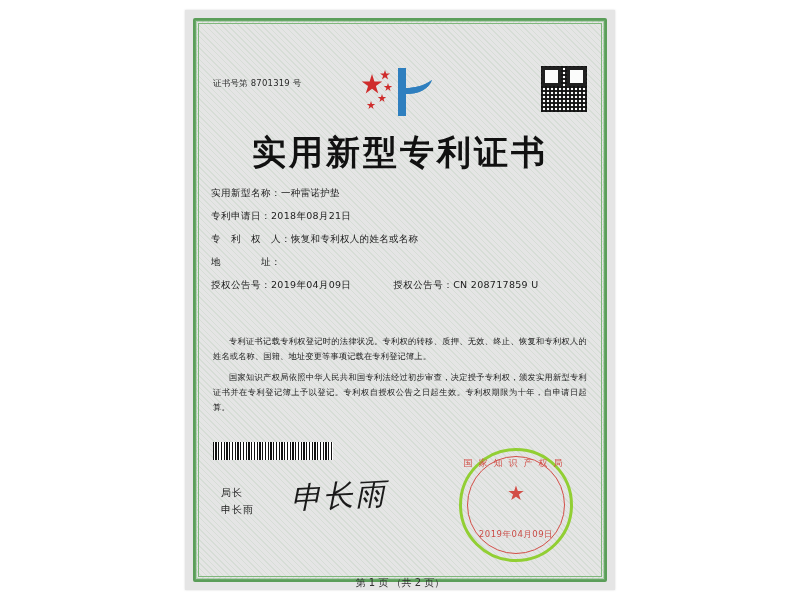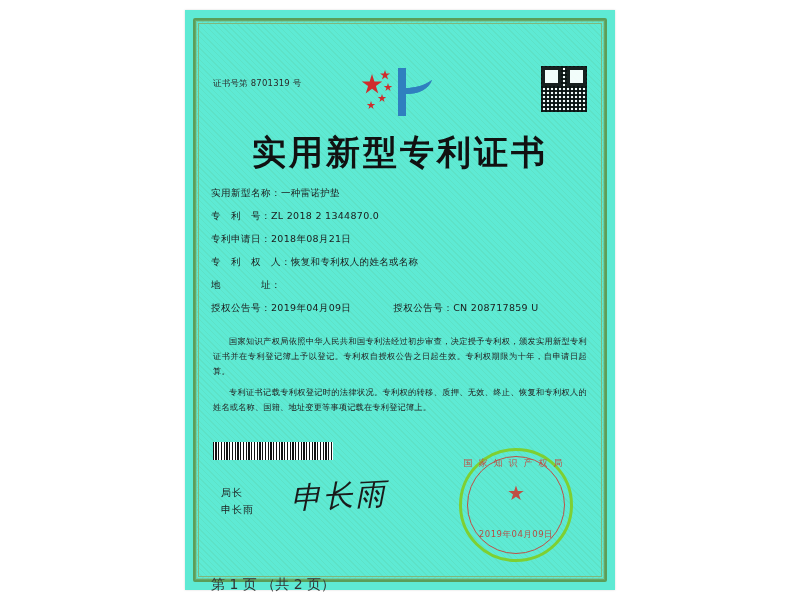--- a/index.html
+++ b/index.html
@@ -19,21 +19,21 @@
     overflow: hidden;
   }
 
   
   .sheet {
     position: absolute;
     left: 185px;
     top: 10px;
     width: 430px;
     height: 580px;
-    background: #5eead4;
+    background: #e5e5e5;
     box-shadow: 0 0 2px rgba(0,0,0,0.15);
   }
 
   
   .border-outer {
     position: absolute;
     left: 8px;
     top: 8px;
     right: 8px;
     bottom: 8px;
@@ -251,22 +251,22 @@
     font-size: 8.5px;
     color: #c6302a;
     letter-spacing: 0.5px;
   }
 
   
   .page-no {
     position: absolute;
     left: 0; right: 0;
     top: 542px;
-    text-align: left;
-    font-size: 14px;
+    text-align: center;
+    font-size: 10px;
     color: #333;
   }
   .footnote {
     position: absolute;
     left: 0; right: 0;
     top: 565px;
     text-align: center;
     font-size: 8.5px;
     color: #333;
     letter-spacing: 1px;
@@ -304,24 +304,20 @@
       <div class="title">实用新型专利证书</div>
 
       <div class="fields">
 
         <div class="field-row">
           <span class="f-label">实用新型名称：</span>
           <span class="f-value">一种雷诺护垫</span>
         </div>
 
 
-        <div class="field-row">
-          <span class="f-label">专　利　号：</span>
-          <span class="f-value">ZL 2018 2 1344870.0</span>
-        </div>
 
         <div class="field-row">
           <span class="f-label">专利申请日：</span>
           <span class="f-value">2018年08月21日</span>
         </div>
 
         <div class="field-row">
           <span class="f-label">专　利　权　人：</span>
           <span class="f-value">恢复和专利权人的姓名或名称</span>
         </div>
@@ -333,22 +329,22 @@
         <div class="row-double">
           <span class="f-label">授权公告号：</span>
           <span class="f-value">2019年04月09日</span>
           <span class="f-label seg2">授权公告号：</span>
           <span class="f-value">CN 208717859 U</span>
         </div>
 
       </div>
 
       <div class="para-block">
+        <div class="para">专利证书记载专利权登记时的法律状况。专利权的转移、质押、无效、终止、恢复和专利权人的姓名或名称、国籍、地址变更等事项记载在专利登记簿上。</div>
         <div class="para">国家知识产权局依照中华人民共和国专利法经过初步审查，决定授予专利权，颁发实用新型专利证书并在专利登记簿上予以登记。专利权自授权公告之日起生效。专利权期限为十年，自申请日起算。</div>
-        <div class="para">专利证书记载专利权登记时的法律状况。专利权的转移、质押、无效、终止、恢复和专利权人的姓名或名称、国籍、地址变更等事项记载在专利登记簿上。</div>
       </div>
 
       <div class="barcode"></div>
 
       <div class="sign-labels">
         <div>局长</div>
         <div>申长雨</div>
       </div>
       <div class="signature">申长雨</div>
 

